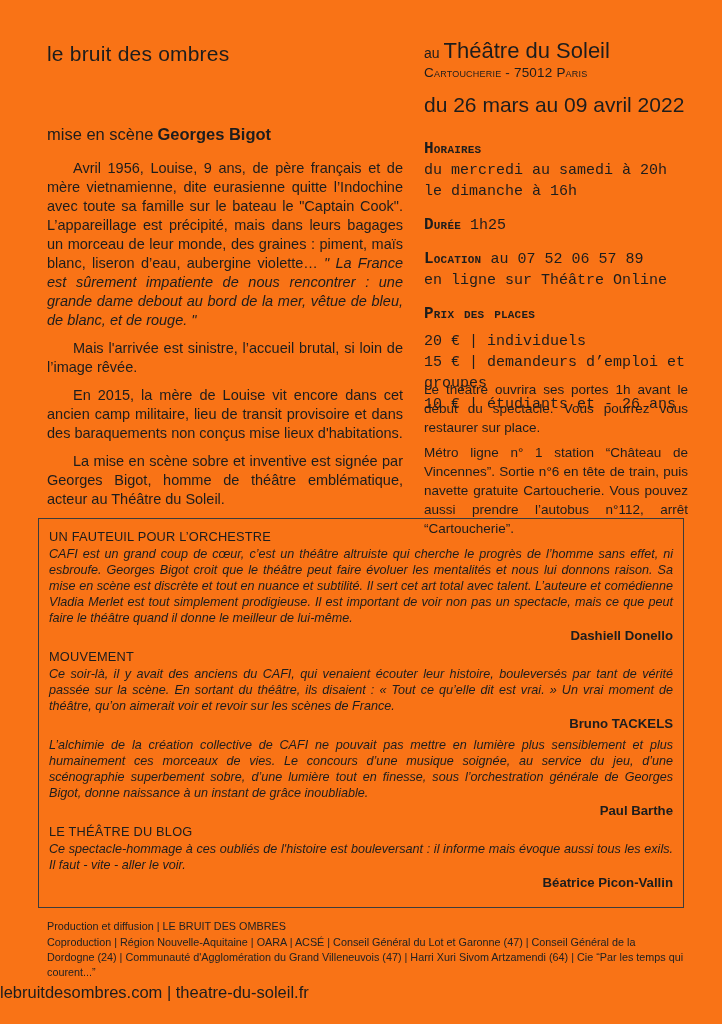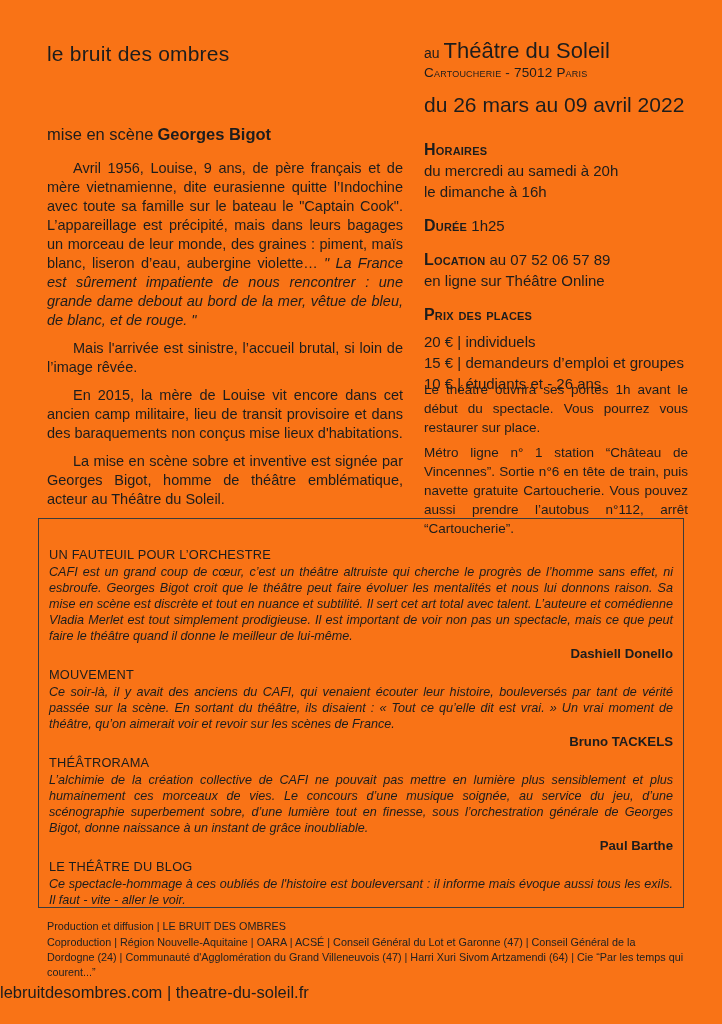--- a/index.html
+++ b/index.html
@@ -22,31 +22,31 @@
   .venue-block{position:absolute;left:424px;top:38px;}
   .venue-prefix{font-size:14px;margin-right:4px;}
   .venue-name{font-size:22px;}
   .venue-address{font-size:13.5px;font-variant:small-caps;letter-spacing:.2px;margin-top:1px;}
   .dates{position:absolute;left:424px;top:93px;font-size:21px;}
   
   .synopsis{position:absolute;left:47px;top:159px;width:356px;font-size:14.5px;line-height:19px;text-align:justify;}
   .synopsis p{margin:0 0 9px 0;text-indent:26px;}
   .q-italic{font-style:italic;}
   
-  .info{position:absolute;left:424px;top:139px;width:264px;font-size:15px;line-height:21px;}
+  .info{position:absolute;left:424px;top:139px;width:264px;font-size:15px;line-height:21px;font-family:Liberation Mono, monospace;}
   .info-label{font-weight:700;font-variant:small-caps;font-size:16px;letter-spacing:.2px;}
   .info-block{margin-bottom:13px;}
   .prix-list{margin-top:6px;}
   .notes{position:absolute;left:424px;top:380px;width:264px;font-size:13.5px;line-height:19px;text-align:justify;}
   .notes p{margin:0 0 6px 0;}
   
   .reviews-box{
     position:absolute;left:38px;top:518px;width:646px;height:390px;
     border:1px solid #3c3c3c;box-sizing:border-box;
-    padding:24px 10px 6px 10px;overflow:hidden;
+    padding:6px 10px 6px 10px;overflow:hidden;
   }
   .review-source{font-size:12.8px;letter-spacing:.2px;line-height:16px;margin-top:4px;}
   .review-quote{font-size:12.6px;font-style:italic;line-height:16px;text-align:justify;margin:1px 0 0 0;}
   .review-author{font-size:13.2px;font-weight:700;text-align:right;line-height:17px;margin:1px 0 5px 0;}
   
   .credits{position:absolute;left:47px;top:919px;width:637px;font-size:10.8px;line-height:15px;color:#222;}
   .credits .copro{margin-top:1px;}
   .footer{position:absolute;left:0;top:983px;width:712px;text-align:left;font-size:16.5px;}
 </style>
 </head>
@@ -112,21 +112,20 @@
       <div class="review-source">UN FAUTEUIL POUR L’ORCHESTRE</div>
       <p class="review-quote">CAFI est un grand coup de cœur, c’est un théâtre altruiste qui cherche le progrès de l’homme sans effet, ni esbroufe. Georges Bigot croit que le théâtre peut faire évoluer les mentalités et nous lui donnons raison. Sa mise en scène est discrète et tout en nuance et subtilité. Il sert cet art total avec talent. L’auteure et comédienne Vladia Merlet est tout simplement prodigieuse. Il est important de voir non pas un spectacle, mais ce que peut faire le théâtre quand il donne le meilleur de lui-même.</p>
       <div class="review-author">Dashiell Donello</div>
     </div>
     <div class="review">
       <div class="review-source">MOUVEMENT</div>
       <p class="review-quote">Ce soir-là, il y avait des anciens du CAFI, qui venaient écouter leur histoire, bouleversés par tant de vérité passée sur la scène. En sortant du théâtre, ils disaient : « Tout ce qu’elle dit est vrai. » Un vrai moment de théâtre, qu’on aimerait voir et revoir sur les scènes de France.</p>
       <div class="review-author">Bruno TACKELS</div>
     </div>
     <div class="review">
-      <div class="review-source">THÉÂTRORAMA</div>
       <p class="review-quote">L’alchimie de la création collective de CAFI ne pouvait pas mettre en lumière plus sensiblement et plus humainement ces morceaux de vies. Le concours d’une musique soignée, au service du jeu, d’une scénographie superbement sobre, d’une lumière tout en finesse, sous l’orchestration générale de Georges Bigot, donne naissance à un instant de grâce inoubliable.</p>
       <div class="review-author">Paul Barthe</div>
     </div>
     <div class="review">
       <div class="review-source">LE THÉÂTRE DU BLOG</div>
       <p class="review-quote">Ce spectacle-hommage à ces oubliés de l'histoire est bouleversant : il informe mais évoque aussi tous les exils. Il faut - vite - aller le voir.</p>
       <div class="review-author">Béatrice Picon-Vallin</div>
     </div>
   </div>
 

